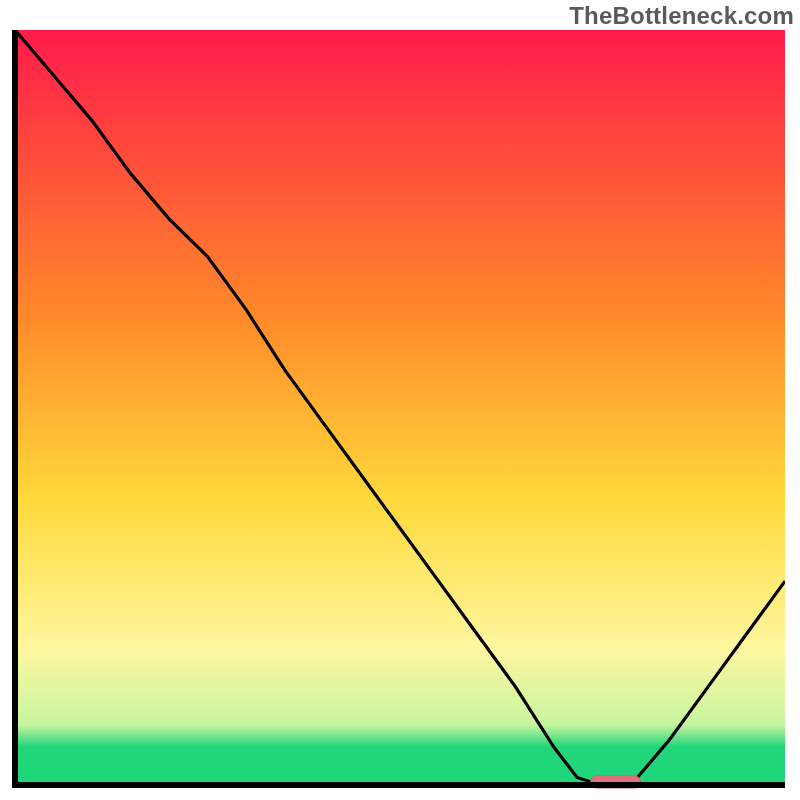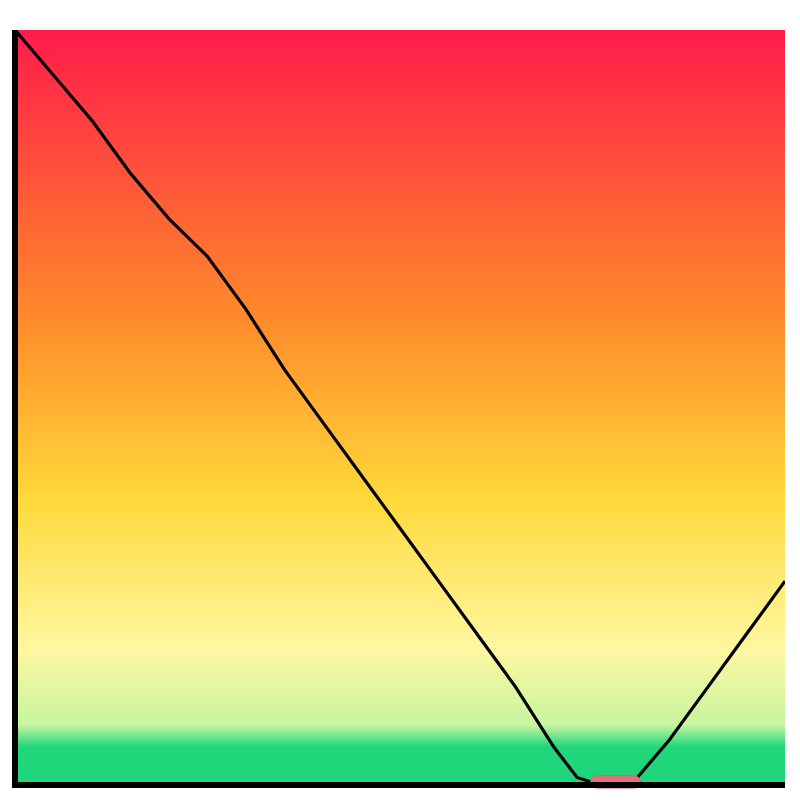--- a/index.html
+++ b/index.html
@@ -26,20 +26,21 @@
     letter-spacing: 0.2px;
   }
   svg {
     display: block;
   }
 </style>
 </head>
 <body>
 
 <div class="frame">
+  <div class="watermark">TheBottleneck.com</div>
 
   <svg id="chart-svg" width="800" height="800" viewBox="0 0 800 800">
     <defs>
       <linearGradient id="bg-grad" x1="0" y1="0" x2="0" y2="1">
 
       <stop offset="0%" stop-color="#ff1b4b"></stop>
           <stop offset="38%" stop-color="#ff8a2a"></stop>
           <stop offset="62%" stop-color="#ffd93a"></stop>
           <stop offset="82%" stop-color="#fff7a0"></stop>
           <stop offset="92%" stop-color="#c8f5a0"></stop>

